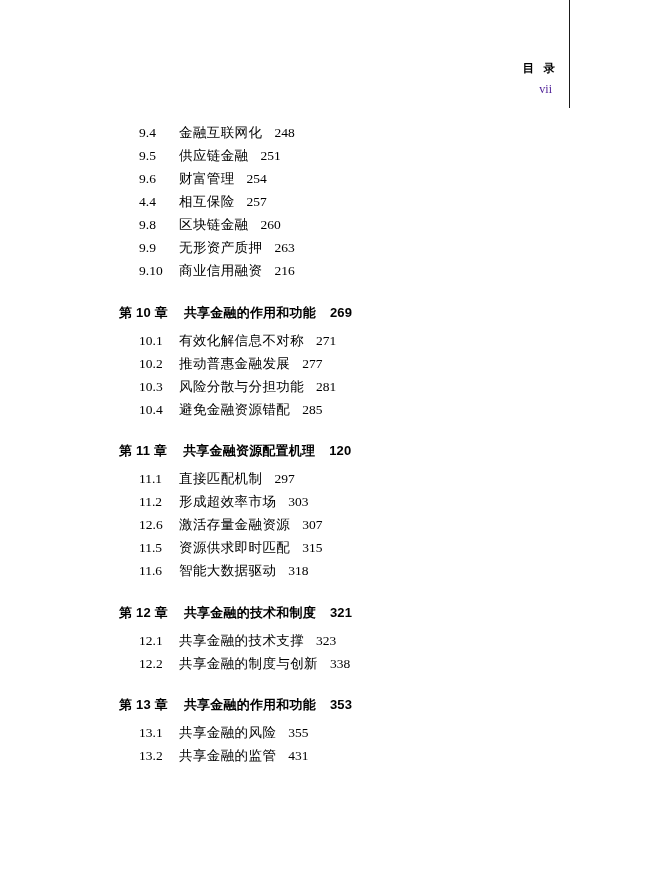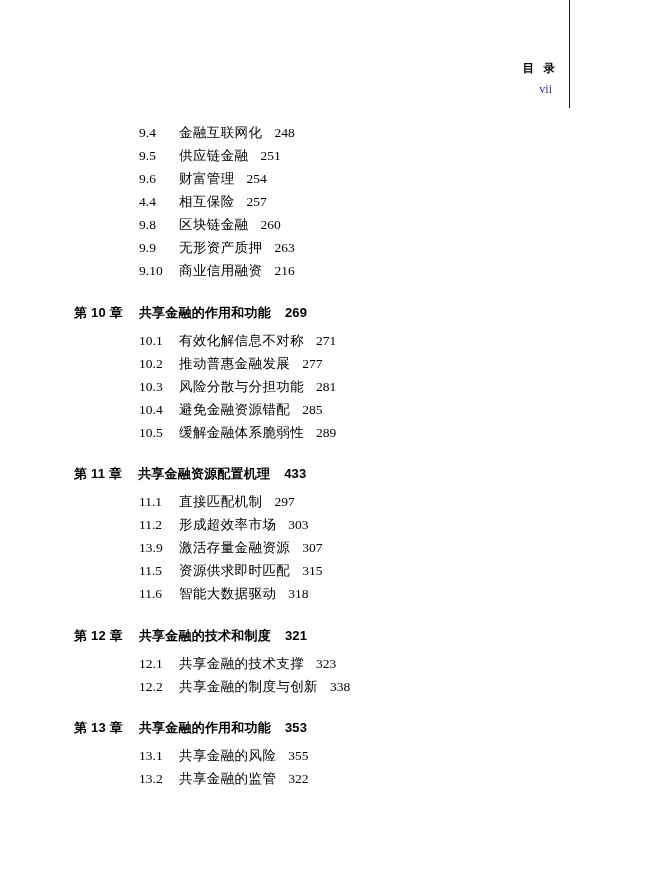--- a/index.html
+++ b/index.html
@@ -61,21 +61,21 @@
   }
 
   
   .chapter-line {
     display: flex;
     align-items: baseline;
     font-family: "Liberation Sans", "DejaVu Sans", sans-serif;
     font-weight: bold;
     font-size: 13px;
     color: #000;
-    padding-left: 74px;
+    padding-left: 119px;
     margin-top: 26px;
     margin-bottom: 12px;
     letter-spacing: 0.2px;
   }
   .chapter-line .ch-num {
     white-space: nowrap;
   }
   .chapter-line .ch-title {
     margin-left: 16px;
     white-space: nowrap;
@@ -184,44 +184,39 @@
         <div class="section-line">
           <span class="sec-num">10.3</span>
           <span class="sec-title">风险分散与分担功能</span>
           <span class="sec-page">281</span>
         </div>
         <div class="section-line">
           <span class="sec-num">10.4</span>
           <span class="sec-title">避免金融资源错配</span>
           <span class="sec-page">285</span>
         </div>
-        <div class="section-line">
-          <span class="sec-num">10.5</span>
-          <span class="sec-title">缓解金融体系脆弱性</span>
-          <span class="sec-page">289</span>
-        </div>
       </div>
       <div class="toc-group">
         <div class="chapter-line">
           <span class="ch-num">第 11 章</span>
           <span class="ch-title">共享金融资源配置机理</span>
-          <span class="ch-page">433</span>
+          <span class="ch-page">120</span>
         </div>
         <div class="section-line">
           <span class="sec-num">11.1</span>
           <span class="sec-title">直接匹配机制</span>
           <span class="sec-page">297</span>
         </div>
         <div class="section-line">
           <span class="sec-num">11.2</span>
           <span class="sec-title">形成超效率市场</span>
           <span class="sec-page">303</span>
         </div>
         <div class="section-line">
-          <span class="sec-num">13.9</span>
+          <span class="sec-num">12.6</span>
           <span class="sec-title">激活存量金融资源</span>
           <span class="sec-page">307</span>
         </div>
         <div class="section-line">
           <span class="sec-num">11.5</span>
           <span class="sec-title">资源供求即时匹配</span>
           <span class="sec-page">315</span>
         </div>
         <div class="section-line">
           <span class="sec-num">11.6</span>
@@ -253,18 +248,18 @@
           <span class="ch-page">353</span>
         </div>
         <div class="section-line">
           <span class="sec-num">13.1</span>
           <span class="sec-title">共享金融的风险</span>
           <span class="sec-page">355</span>
         </div>
         <div class="section-line">
           <span class="sec-num">13.2</span>
           <span class="sec-title">共享金融的监管</span>
-          <span class="sec-page">322</span>
+          <span class="sec-page">431</span>
         </div>
       </div>
     </div>
 
 </div>
 
 </body></html>

